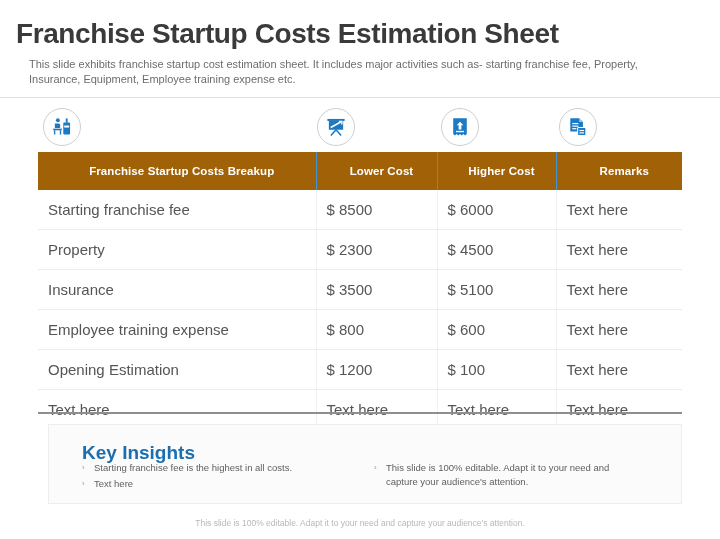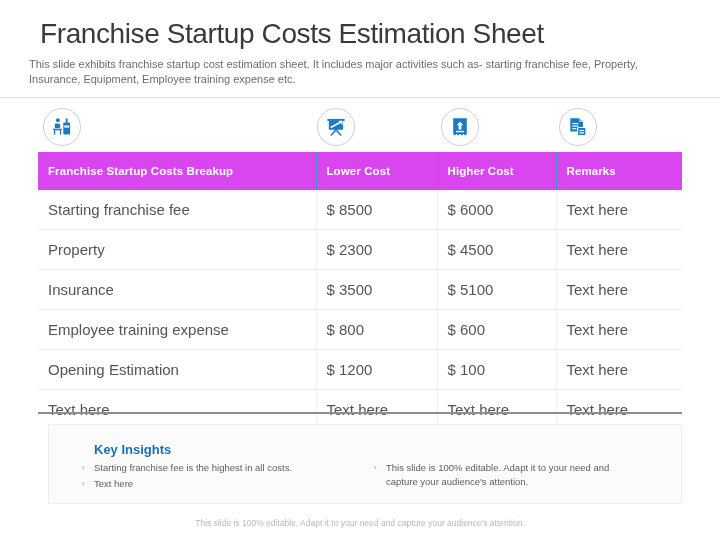--- a/index.html
+++ b/index.html
@@ -12,24 +12,24 @@
     height: 539px;
     position: relative;
     overflow: hidden;
     font-family: "Liberation Sans", sans-serif;
     -webkit-font-smoothing: antialiased;
   }
 
   
   .slide-title {
     position: absolute;
-    left: 40px;
+    left: 16px;
     top: 18px;
     font-size: 28px;
-    font-weight: 400;
+    font-weight: 700;
     letter-spacing: -0.4px;
     color: #3a3a3a;
     white-space: nowrap;
   }
   .slide-subtitle {
     position: absolute;
     left: 29px;
     top: 57px;
     width: 640px;
     font-size: 11px;
@@ -64,25 +64,25 @@
   
   .cost-table {
     position: absolute;
     left: 38px;
     top: 152px;
     width: 644px;
     border-collapse: collapse;
     table-layout: fixed;
   }
   .cost-table th {
-    background: #d946ef;
+    background: #a16207;
     color: #ffffff;
     font-size: 11.5px;
     font-weight: bold;
-    text-align: left;
+    text-align: center;
     padding: 11px 0 11px 10px;
     height: 16px;
     border-right: 1px solid #3e94d6;
     letter-spacing: 0.1px;
   }
   .cost-table th:last-child { border-right: none; }
   .cost-table td {
     font-size: 15px;
     color: #555555;
     padding: 11px 0 11px 10px;
@@ -115,25 +115,24 @@
     width: 634px;
     height: 80px;
     background: #fbfbfb;
     border: 1px solid #ededed;
     box-sizing: border-box;
   }
   .insights-title {
     position: absolute;
     left: 82px;
     top: 442px;
-    font-size: 13px;
+    font-size: 19px;
     font-weight: bold;
     color: #1b6fb0;
     letter-spacing: 0px;
-    margin-left: 12px;
   }
   .insights-col-left {
     position: absolute;
     left: 80px;
     top: 461px;
     width: 290px;
   }
   .insights-col-right {
     position: absolute;
     left: 372px;

